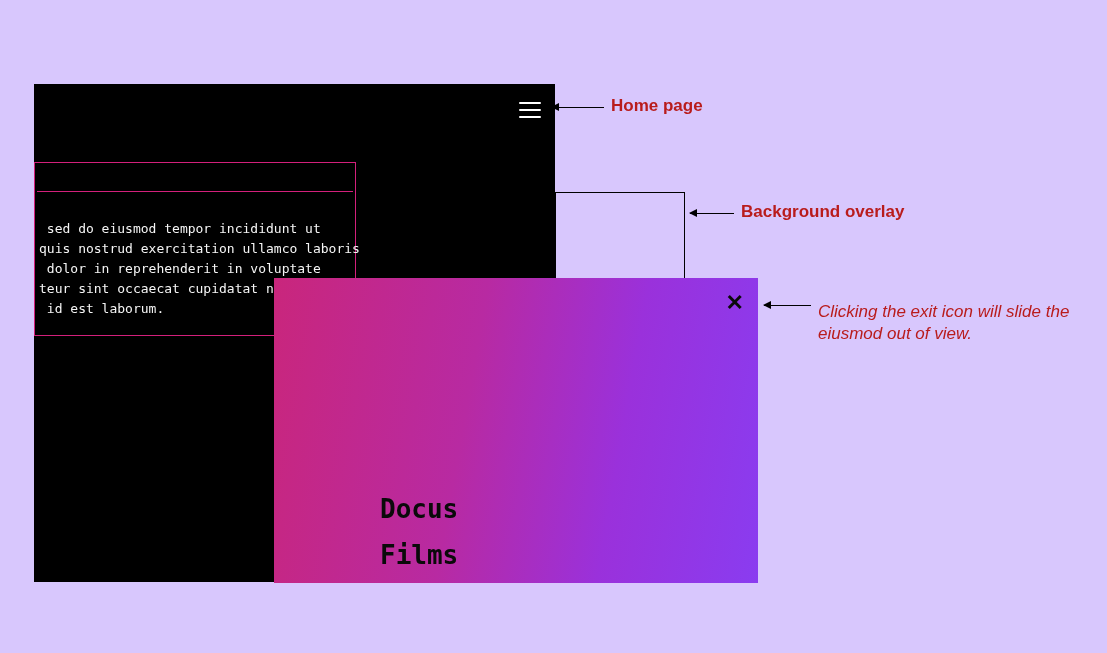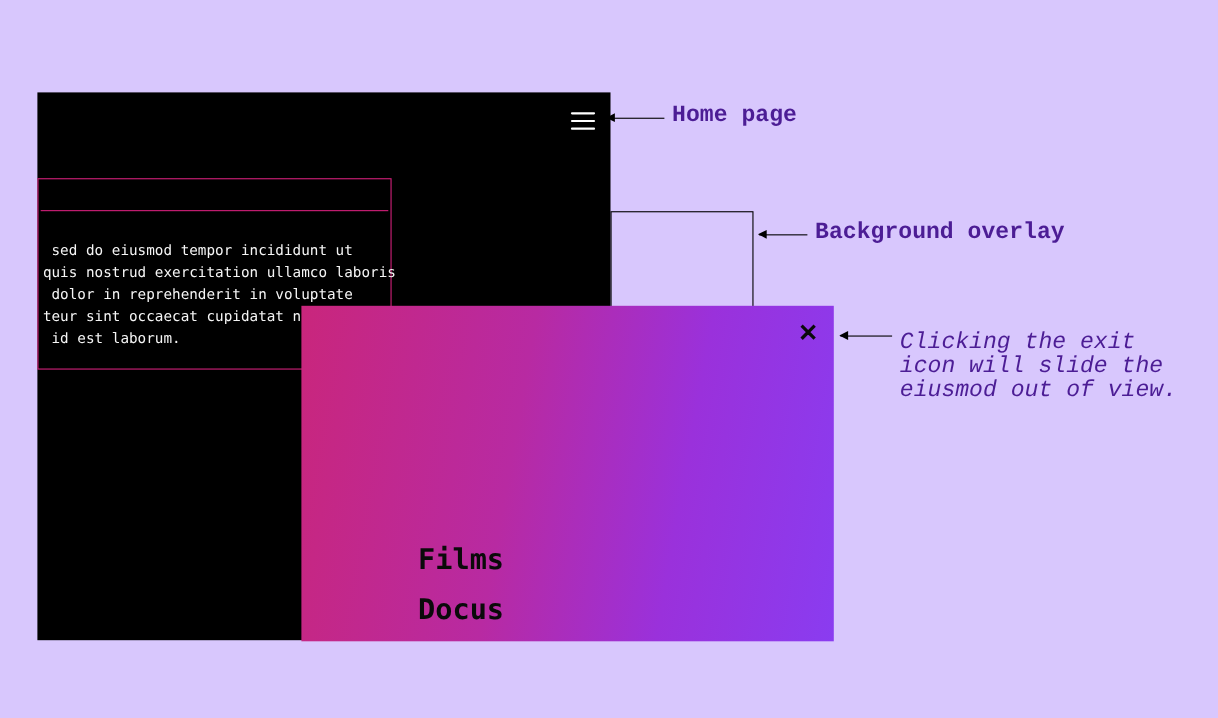--- a/index.html
+++ b/index.html
@@ -101,25 +101,24 @@
     font-weight: 700;
     font-size: 26px;
     line-height: 46px;
     color: #0a0a0a;
   }
   .menu-list div { cursor: pointer; }
 
   
   .annotation {
     position: absolute;
-    font-size: 21px;
+    font-size: 17px;
     line-height: 22px;
-    color: #4c1d95;
+    color: #b91c1c;
     max-width: 460px;
-    font-family: Liberation Mono, monospace;
   }
   .annotation .title { font-weight: 700; }
   .annotation .desc  { font-style: italic; font-weight: 400; }
 
   .anno-home    { left: 611px; top: 95px;  width: 470px; }
   .anno-overlay { left: 741px; top: 201px; width: 340px; }
   .anno-menu    { left: 818px; top: 301px; width: 270px; }
 
   .arrow {
     position: absolute;
@@ -155,22 +154,22 @@
 teur sint occaecat cupidatat non
  id est laborum.</div>
   </div>
 </div>
 
 <div class="bg-overlay"></div>
 
 <div class="menu-box">
   <div class="close">✕</div>
   <div class="menu-list">
+    <div>Docus</div>
     <div>Films</div>
-    <div>Docus</div>
   </div>
 </div>
 
 <div class="arrow arrow-home"></div>
 <div class="arrow arrow-overlay"></div>
 <div class="arrow arrow-menu"></div>
 
 <div class="annotation anno-home">
   <div class="title">Home page</div>
 </div>

